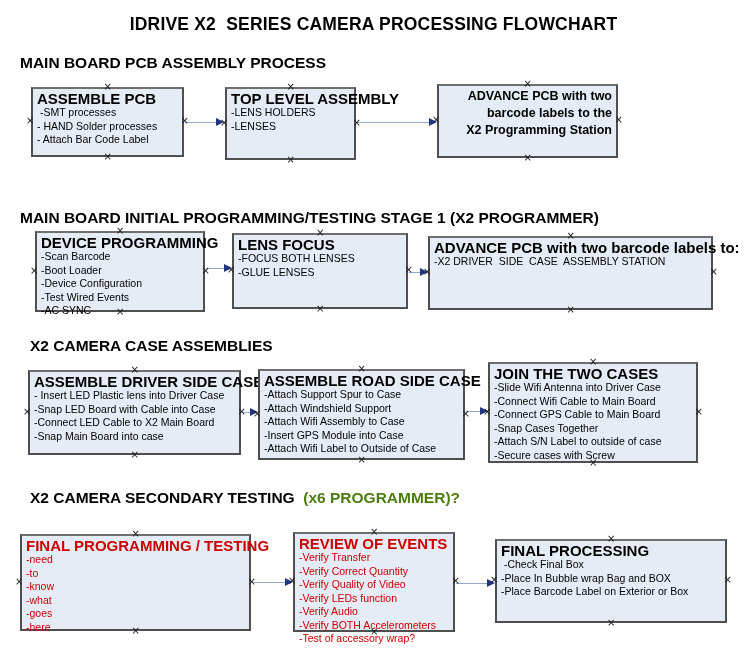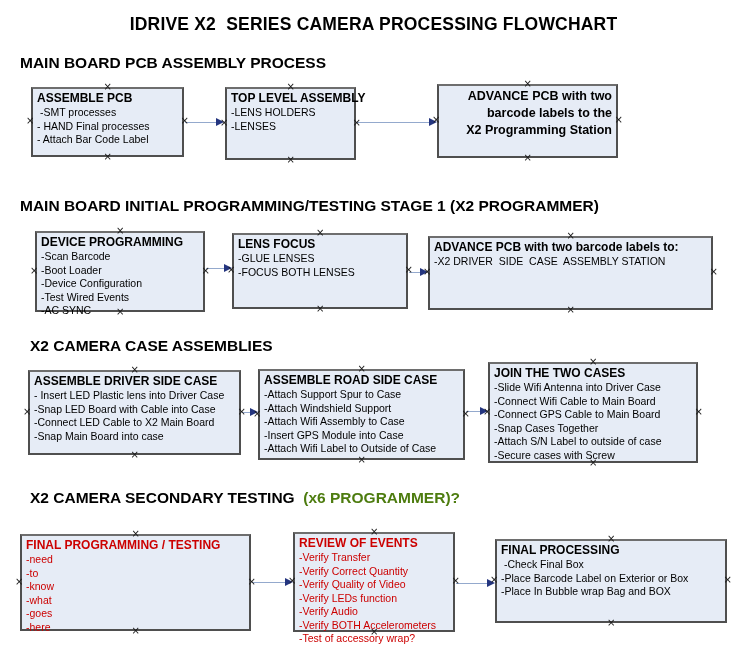--- a/index.html
+++ b/index.html
@@ -4,21 +4,21 @@
 <style>
   html,body{margin:0;padding:0;background:#fff;}
   .canvas{position:relative;width:747px;height:662px;background:#ffffff;overflow:hidden;
           font-family:"Liberation Sans",sans-serif;color:#000;}
   .page-title{position:absolute;top:14px;left:0;width:100%;text-align:center;
               font-weight:bold;font-size:17.5px;letter-spacing:.2px;white-space:pre;}
   .heading{position:absolute;font-weight:bold;font-size:15.5px;line-height:18px;white-space:pre;}
   .heading .red-h{color:#4d7c0f;}
   .fbox{position:absolute;background:#e6ecf6;border:2px solid #4f4f4f;border-top-color:#6e6e6e;
         padding:2px 4px;box-sizing:border-box;}
-  .box-title{font-weight:bold;font-size:12px;line-height:15px;white-space:pre;}
+  .box-title{font-weight:bold;font-size:15px;line-height:15px;white-space:pre;}
   .box-body .box-line{font-size:10.5px;line-height:13.5px;white-space:pre;}
   .title-lines .box-body .box-line{font-weight:bold;font-size:12.5px;line-height:17px;text-align:right;}
   .red .box-title,.red .box-body .box-line{color:#cc0000;}
   .handle{position:absolute;font-size:10px;line-height:10px;color:#1a1a1a;z-index:3;
           font-family:"DejaVu Sans",sans-serif;}
   .h-t{top:-7px;left:50%;margin-left:-4px;}
   .h-b{bottom:-7px;left:50%;margin-left:-4px;}
   .h-l{left:-7px;top:50%;margin-top:-6px;}
   .h-r{right:-7px;top:50%;margin-top:-6px;}
   .arrow{position:absolute;height:9px;}
@@ -33,21 +33,21 @@
 <div class="canvas">
 
   <div class="page-title">IDRIVE X2  SERIES CAMERA PROCESSING FLOWCHART</div>
 
   <div class="heading" style="left:20px;top:54px">MAIN BOARD PCB ASSEMBLY PROCESS</div>
 
   <div class="fbox" style="left:31px;top:87px;width:153px;height:70px">
     <div class="box-title">ASSEMBLE PCB</div>
     <div class="box-body">
         <div class="box-line"> -SMT processes</div>
-        <div class="box-line">- HAND Final processes</div>
+        <div class="box-line">- HAND Solder processes</div>
         <div class="box-line">- Attach Bar Code Label</div>
       </div>
   <span class="handle h-t">×</span>
       <span class="handle h-b">×</span>
       <span class="handle h-l">×</span>
       <span class="handle h-r">×</span>
     </div>
 
   <div class="fbox" style="left:225px;top:87px;width:131px;height:73px">
     <div class="box-title">TOP LEVEL ASSEMBLY</div>
@@ -75,42 +75,42 @@
 
   <div class="arrow" style="left:185px;top:118px;width:39px">
       <i class="al"></i>
       <i class="ah"></i>
     </div>
   <div class="arrow" style="left:357px;top:118px;width:80px">
       <i class="al"></i>
       <i class="ah"></i>
     </div>
 
-  <div class="heading" style="left:20px;top:197px">MAIN BOARD INITIAL PROGRAMMING/TESTING STAGE 1 (X2 PROGRAMMER)</div>
+  <div class="heading" style="left:20px;top:209px">MAIN BOARD INITIAL PROGRAMMING/TESTING STAGE 1 (X2 PROGRAMMER)</div>
 
   <div class="fbox" style="left:35px;top:231px;width:170px;height:81px">
     <div class="box-title">DEVICE PROGRAMMING</div>
     <div class="box-body">
         <div class="box-line">-Scan Barcode</div>
         <div class="box-line">-Boot Loader</div>
         <div class="box-line">-Device Configuration</div>
         <div class="box-line">-Test Wired Events</div>
         <div class="box-line">-AC SYNC</div>
       </div>
   <span class="handle h-t">×</span>
       <span class="handle h-b">×</span>
       <span class="handle h-l">×</span>
       <span class="handle h-r">×</span>
     </div>
 
   <div class="fbox" style="left:232px;top:233px;width:176px;height:76px">
     <div class="box-title">LENS FOCUS</div>
     <div class="box-body">
+        <div class="box-line">-FOCUS BOTH LENSES</div>
         <div class="box-line">-GLUE LENSES</div>
-        <div class="box-line">-FOCUS BOTH LENSES</div>
       </div>
   <span class="handle h-t">×</span>
       <span class="handle h-b">×</span>
       <span class="handle h-l">×</span>
       <span class="handle h-r">×</span>
     </div>
 
   <div class="fbox" style="left:428px;top:236px;width:285px;height:74px">
     <div class="box-title">ADVANCE PCB with two barcode labels to:</div>
     <div class="box-body">
@@ -219,22 +219,22 @@
   <span class="handle h-t">×</span>
       <span class="handle h-b">×</span>
       <span class="handle h-l">×</span>
       <span class="handle h-r">×</span>
     </div>
 
   <div class="fbox" style="left:495px;top:539px;width:232px;height:84px">
     <div class="box-title">FINAL PROCESSING</div>
     <div class="box-body">
         <div class="box-line"> -Check Final Box</div>
+        <div class="box-line">-Place In Bubble wrap Bag and BOX</div>
         <div class="box-line">-Place Barcode Label on Exterior or Box</div>
-        <div class="box-line">-Place In Bubble wrap Bag and BOX</div>
       </div>
   <span class="handle h-t">×</span>
       <span class="handle h-b">×</span>
       <span class="handle h-l">×</span>
       <span class="handle h-r">×</span>
     </div>
 
   <div class="arrow" style="left:252px;top:578px;width:41px">
       <i class="al"></i>
       <i class="ah"></i>

